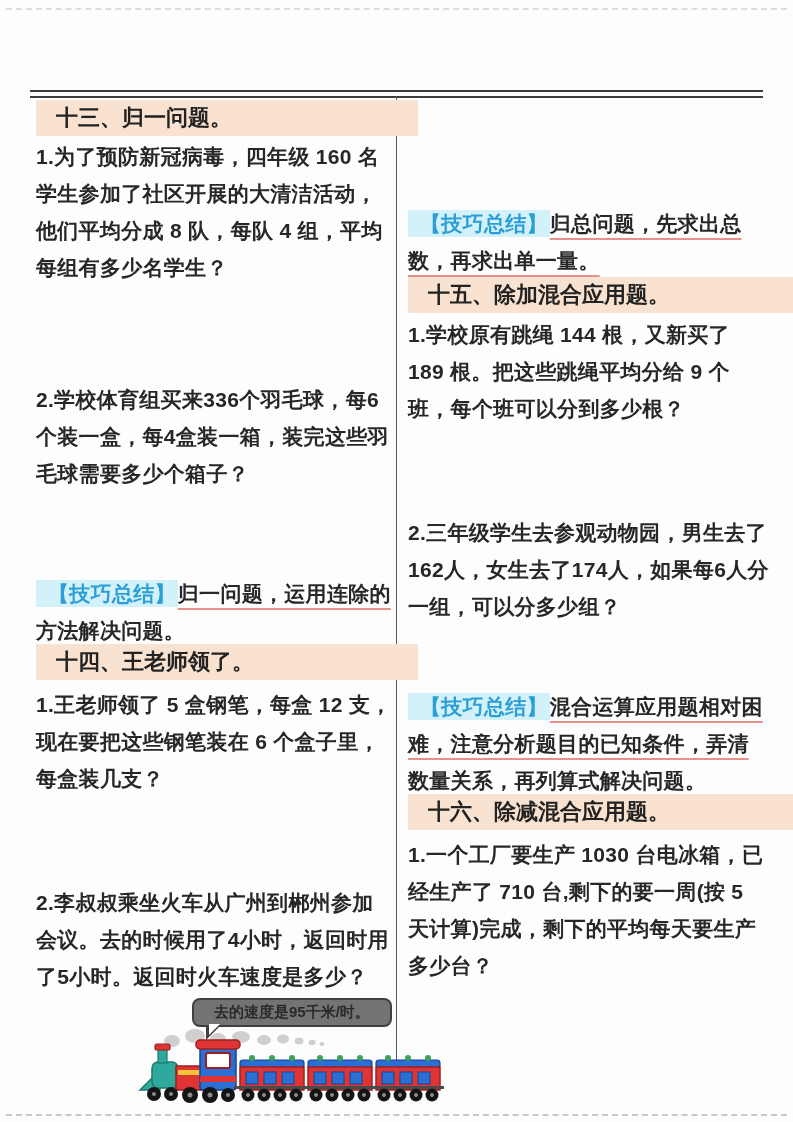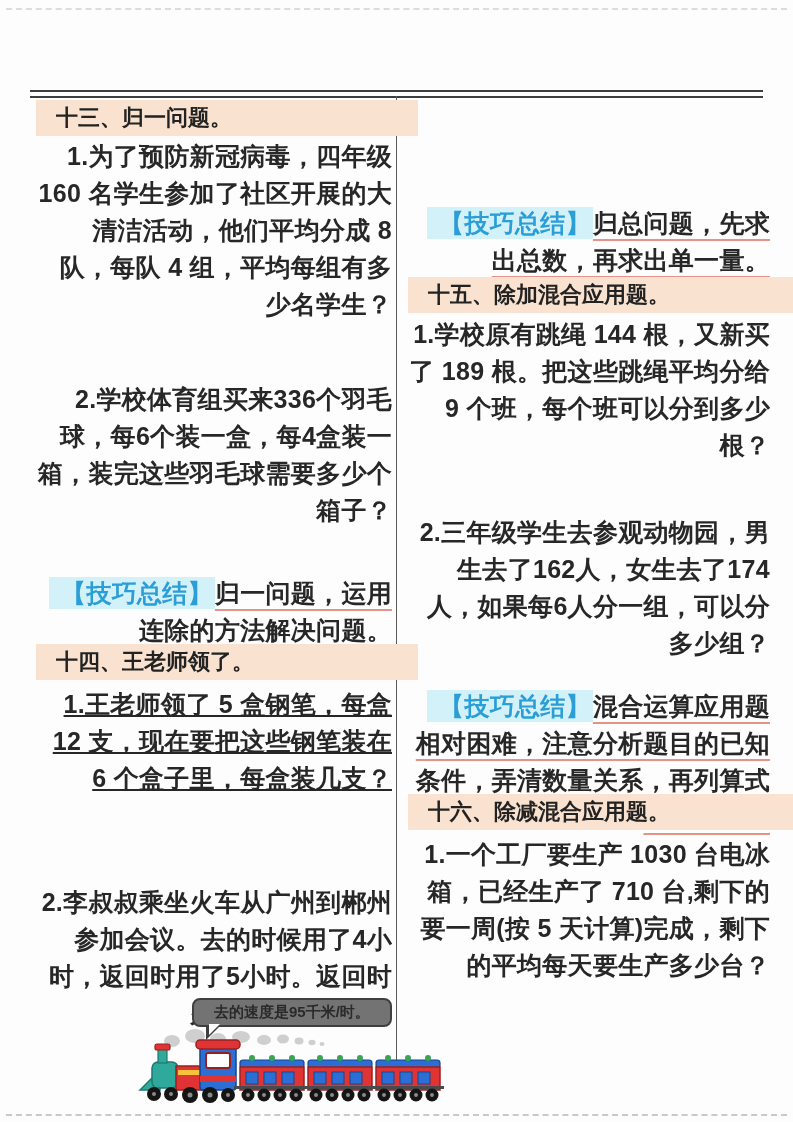--- a/index.html
+++ b/index.html
@@ -29,22 +29,22 @@
   .v-divider{
     position:absolute;left:396px;top:96px;height:990px;width:1px;
     background:#5a5a5a;
   }
 
   .block{position:absolute;}
   .col-left{left:36px;width:356px;}
   .col-right{left:408px;width:362px;}
 
   .body-text{
-    font-size:25px;line-height:37px;color:#272727;
-    font-weight:600;letter-spacing:0.3px;text-align:right;
+    font-size:21px;line-height:37px;color:#272727;
+    font-weight:600;letter-spacing:0.3px;text-align:left;
   }
   .sec-header{
     font-size:22px;line-height:30px;font-weight:800;color:#222;
     background:#f9e2cf;padding:3px 6px 3px 20px;
   }
   .tips-label{
     background:#d2f1f8;color:#2b9ed8;font-weight:800;
     padding:2px 2px 2px 12px;
   }
   .tips-text{
@@ -88,21 +88,21 @@
   <div class="block col-left body-text" style="top:138px;">1.为了预防新冠病毒，四年级 160 名学生参加了社区开展的大清洁活动，他们平均分成 8 队，每队 4 组，平均每组有多少名学生？</div>
 
   <div class="block col-left body-text" style="top:381px;">2.学校体育组买来336个羽毛球，每6个装一盒，每4盒装一箱，装完这些羽毛球需要多少个箱子？</div>
 
   <div class="block col-left body-text" style="top:575px;">
     <span class="tips-label">【技巧总结】</span><span class="tips-text">归一问题，运用连除的方法解决问题。</span>
   </div>
 
   <div class="block col-left sec-header" style="top:644px;">十四、王老师领了。</div>
 
-  <div class="block col-left body-text" style="top:686px;text-decoration:underline;">1.王老师领了 5 盒钢笔，每盒 12 支，现在要把这些钢笔装在 6 个盒子里，每盒装几支？</div>
+  <div class="block col-left body-text" style="top:686px;">1.王老师领了 5 盒钢笔，每盒 12 支，现在要把这些钢笔装在 6 个盒子里，每盒装几支？</div>
 
   <div class="block col-left body-text" style="top:884px;">2.李叔叔乘坐火车从广州到郴州参加会议。去的时候用了4小时，返回时用了5小时。返回时火车速度是多少？</div>
 
   <div class="bubble">去的速度是95千米/时。</div>
 
   <svg class="train" viewBox="0 0 310 80">
 
     <g fill="#c7c7c7" opacity="0.85">
       <ellipse cx="34" cy="15" rx="8" ry="6"></ellipse>
       <ellipse cx="57" cy="10" rx="10" ry="7"></ellipse>

